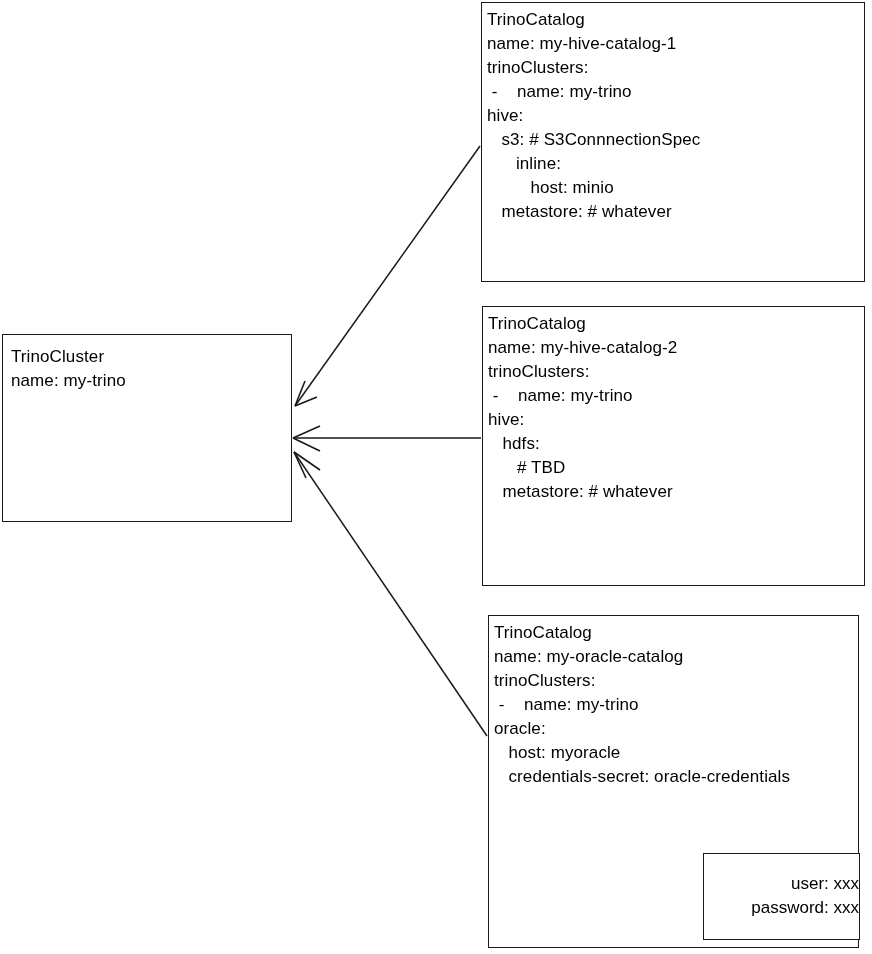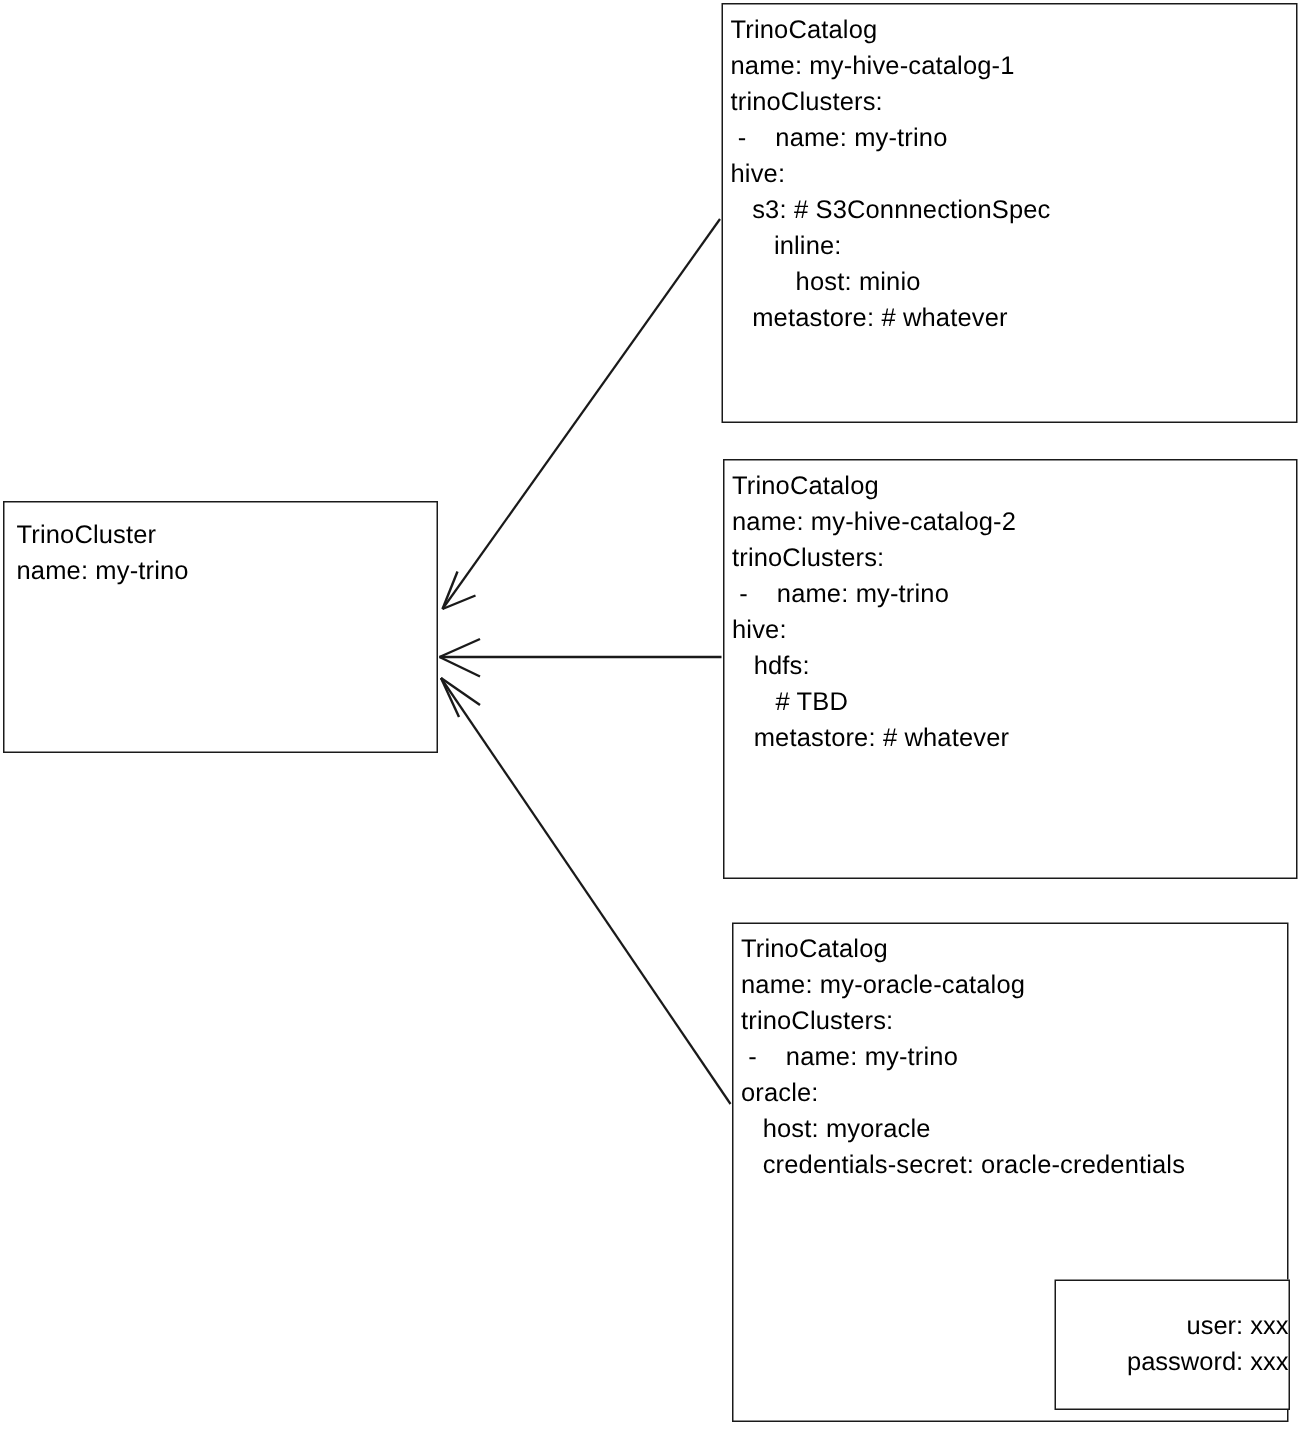--- a/index.html
+++ b/index.html
@@ -81,21 +81,21 @@
       <line x1="294" y1="452" x2="320" y2="470" stroke="#1a1a1a" stroke-width="1.6"></line>
     </g>
 
     <g>
       <line x1="762" y1="818" x2="786" y2="854" stroke="#1a1a1a" stroke-width="1.5"></line>
       <line x1="786" y1="854" x2="770" y2="838" stroke="#1a1a1a" stroke-width="1.6"></line>
       <line x1="786" y1="854" x2="783" y2="827" stroke="#1a1a1a" stroke-width="1.6"></line>
     </g>
   </svg>
 
-  <div class="box" style="left:2px; top:334px; width:290px; height:168px;">
+  <div class="box" style="left:2px; top:334px; width:290px; height:188px;">
     <div class="box-text" style="left:8px; top:10px;">TrinoCluster
 name: my-trino</div>
   </div>
 
   <div class="box" style="left:481px; top:2px; width:384px; height:280px;">
     <div class="box-text" style="left:5px; top:5px;">TrinoCatalog
 name: my-hive-catalog-1
 trinoClusters:
  -    name: my-trino
 hive:

